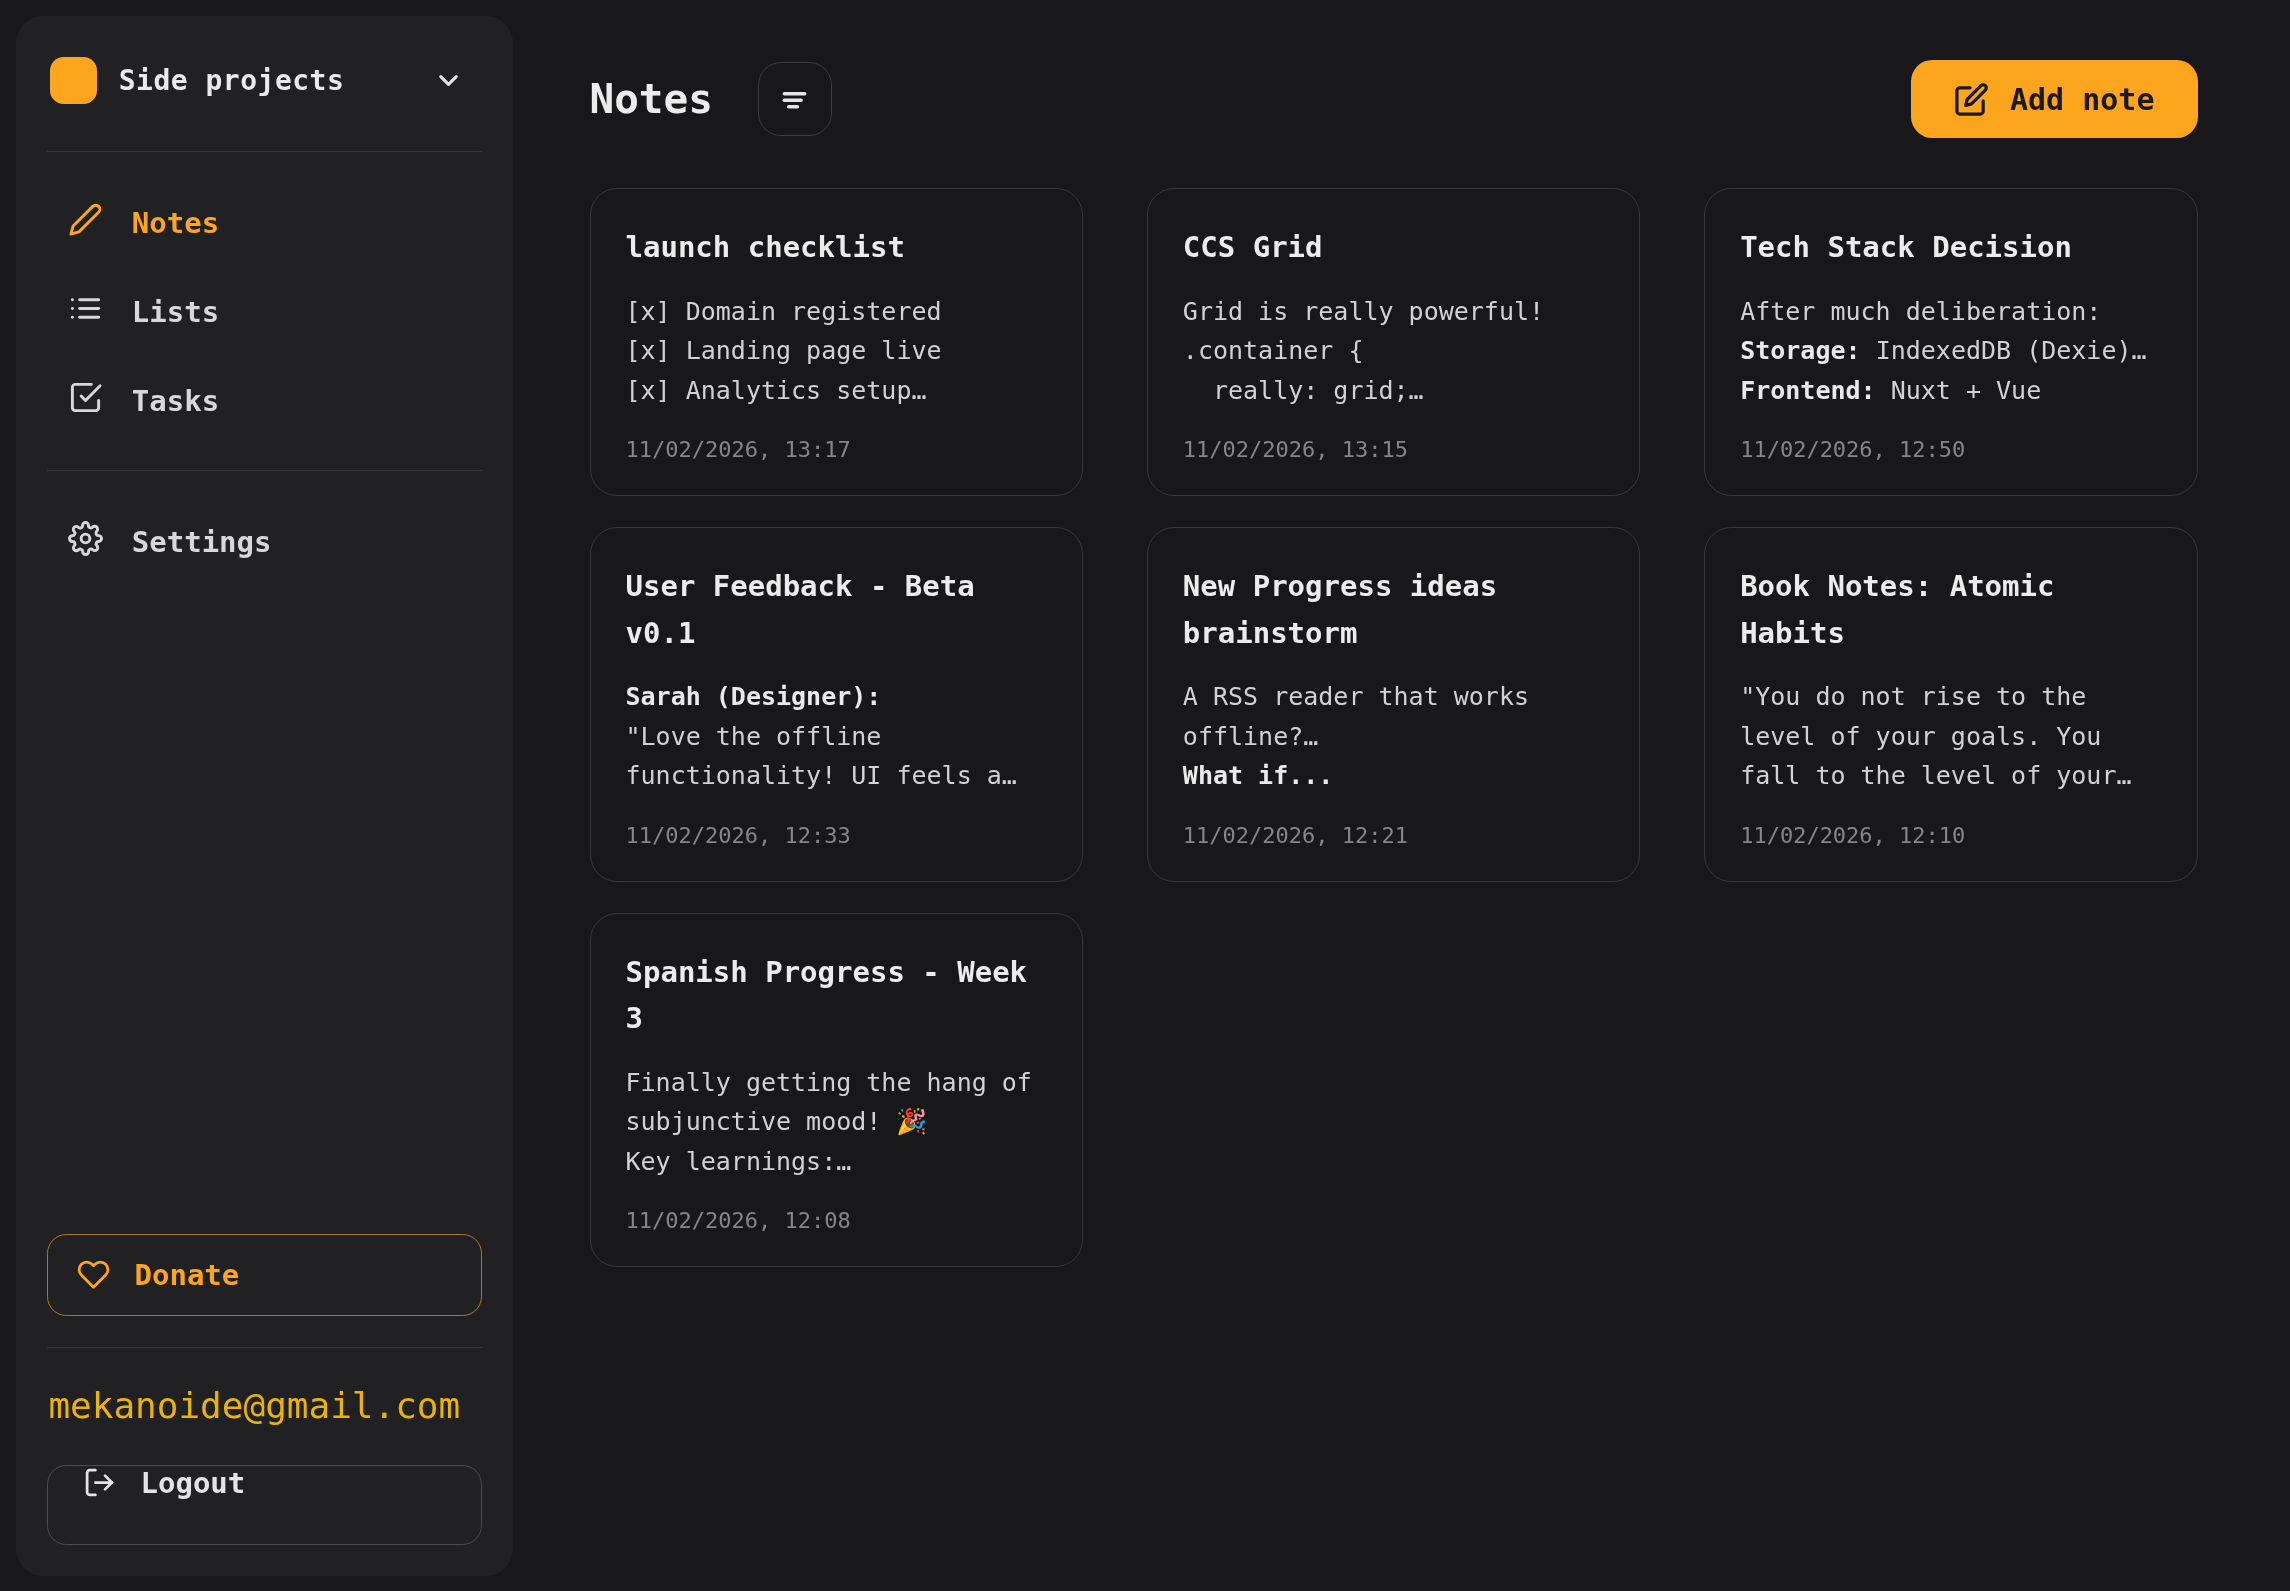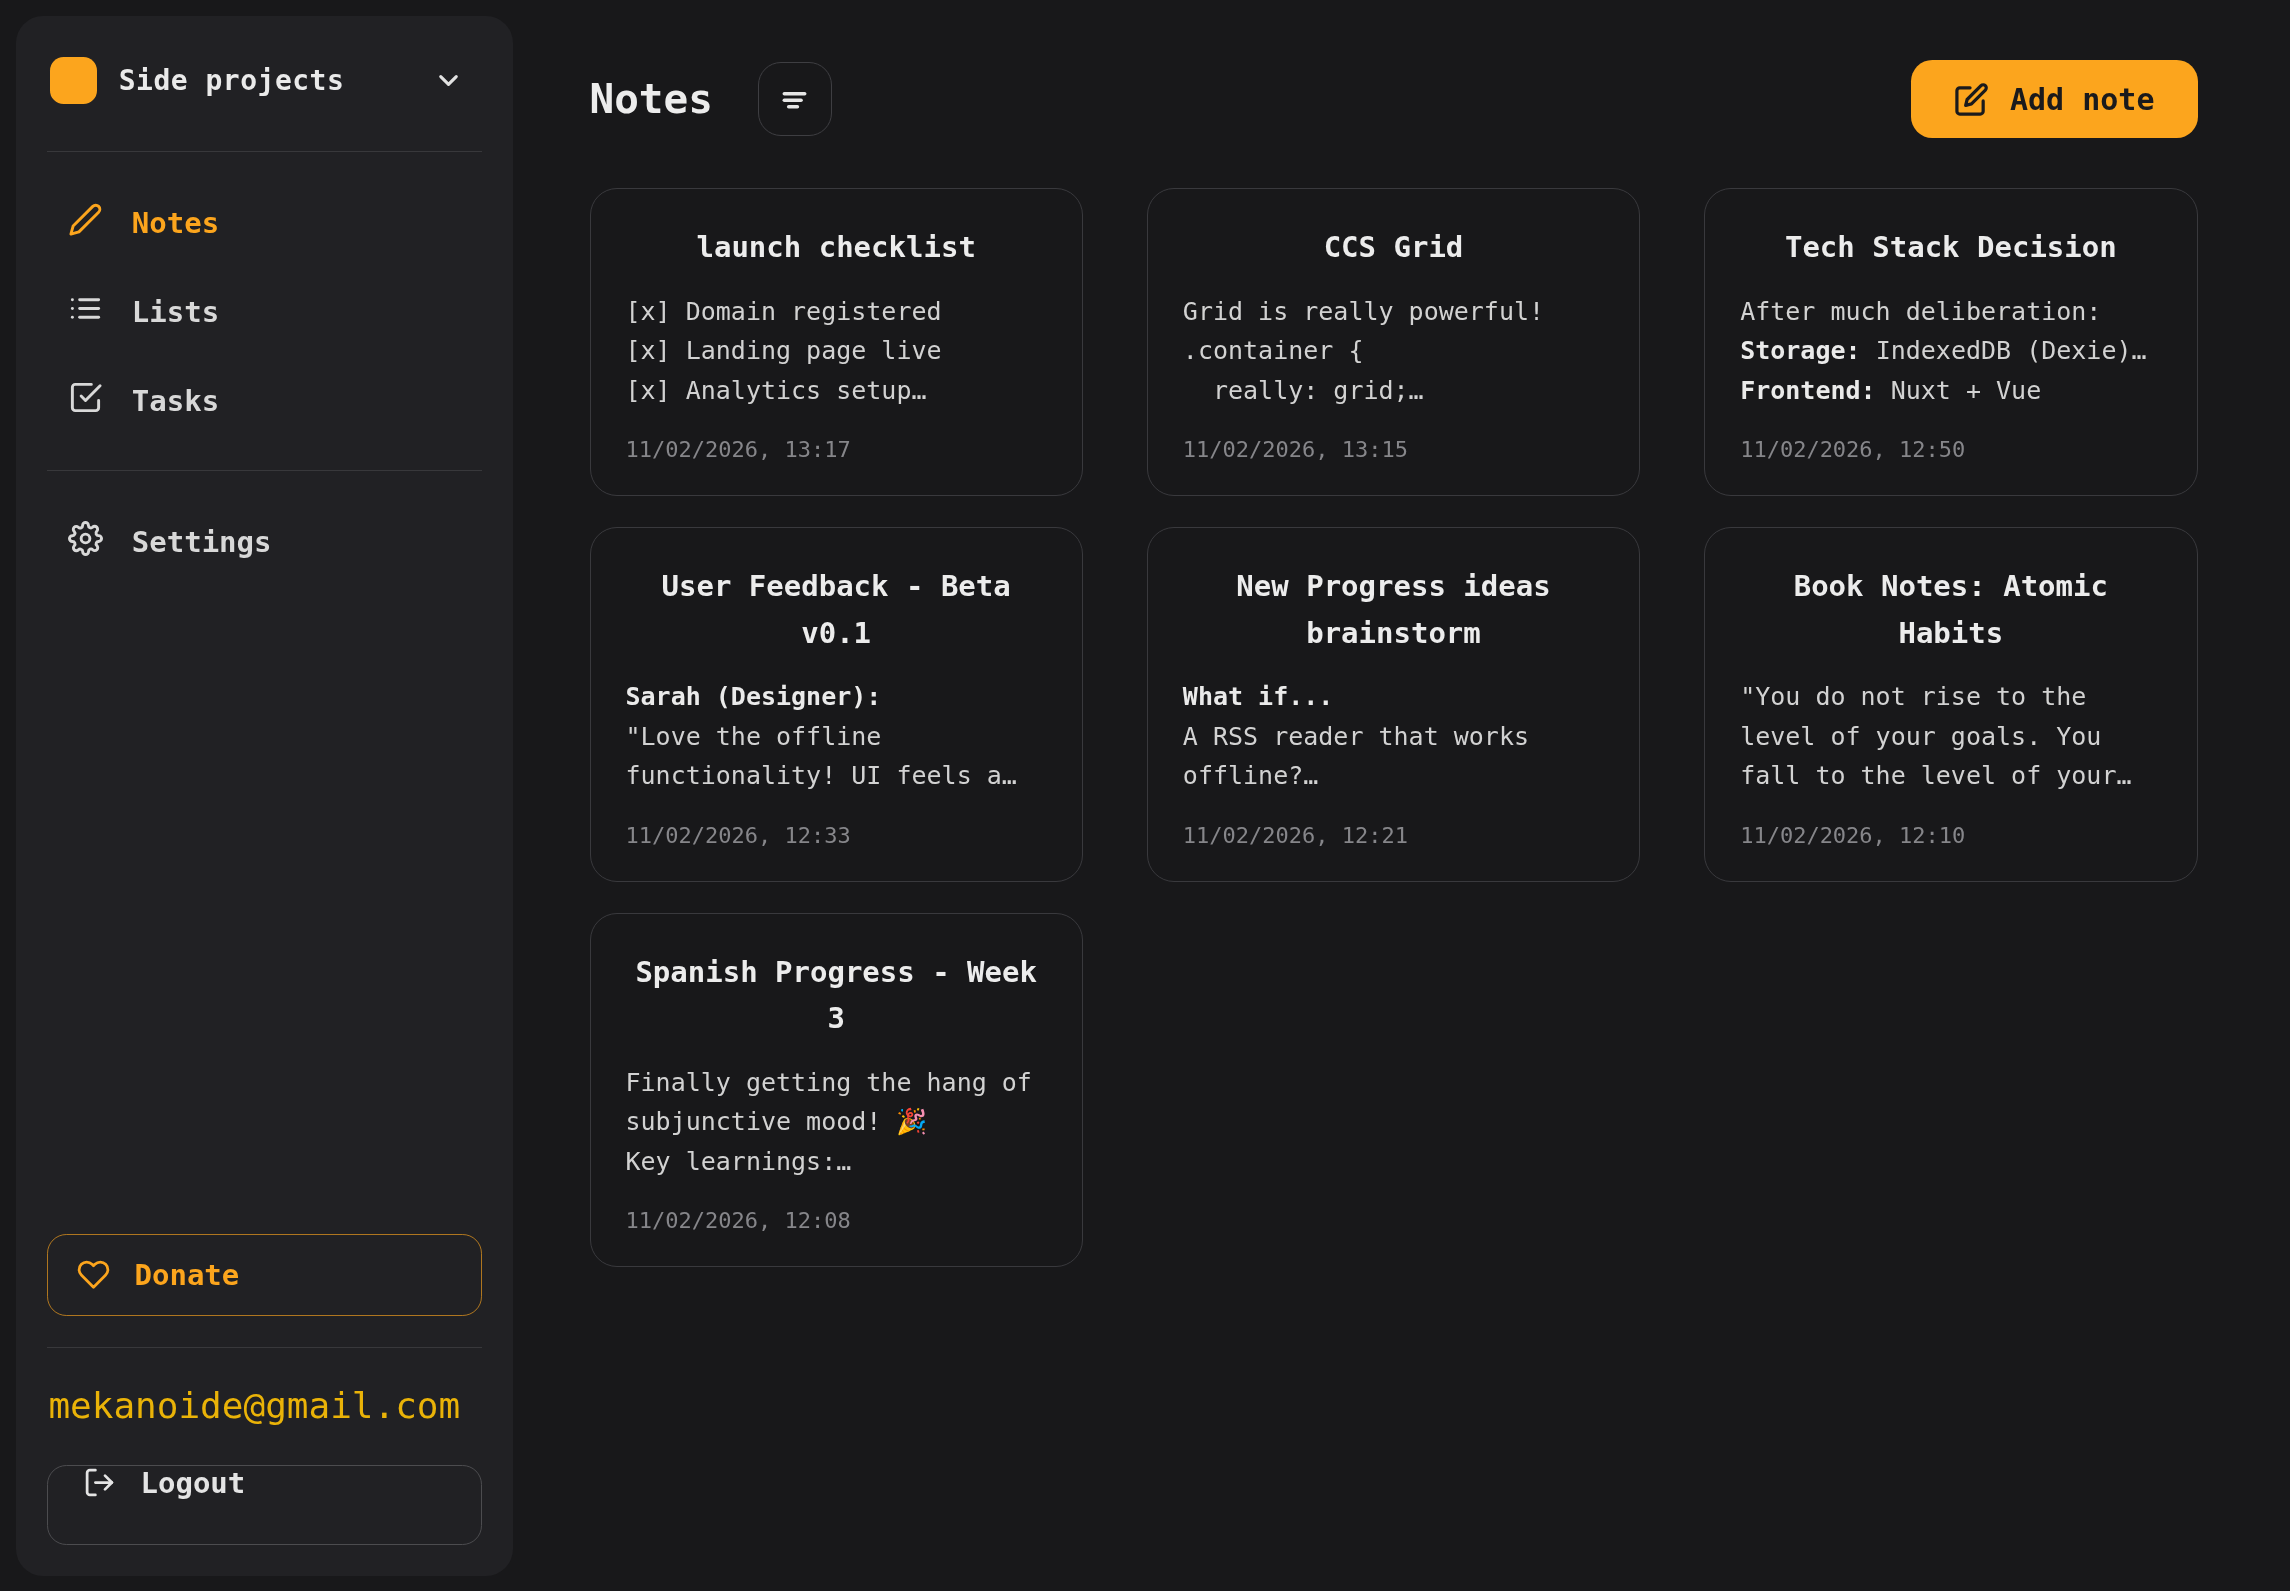--- a/index.html
+++ b/index.html
@@ -82,21 +82,21 @@
   .grid{
     margin-top:50px;
     display:grid;grid-template-columns:repeat(3,1fr);
     column-gap:64px;row-gap:31px;
     align-items:start;
   }
   .card{
     border:1.9px solid var(--card-border);border-radius:27px;
     padding:35px 35px 33px;cursor:pointer;background:transparent;
   }
-  .card-title{font-size:29px;font-weight:bold;color:var(--title);line-height:1.6;text-align:center;}
+  .card-title{font-size:29px;font-weight:bold;color:var(--title);line-height:1.6;}
   .card-body{margin-top:21.3px;font-size:25px;line-height:1.58;color:var(--text);}
   .card-body .line{white-space:pre-wrap;word-break:break-word;}
   .card-body .b{font-weight:bold;color:#eaeaea;}
   .card-date{margin-top:27px;font-size:22px;color:var(--muted);}
 </style>
 </head>
 <body>
 
 <div class="app">
 
@@ -246,22 +246,22 @@
         <div class="card-body">
             <div class="line"><span class="b">Sarah (Designer):</span></div>
             <div class="line"><span>"Love the offline functionality! UI feels a…</span></div>
           </div>
         <div class="card-date">11/02/2026, 12:33</div>
       </article>
 
       <article class="card">
         <div class="card-title">New Progress ideas brainstorm</div>
         <div class="card-body">
+            <div class="line"><span>A RSS reader that works offline?…</span></div>
             <div class="line"><span class="b">What if...</span></div>
-            <div class="line"><span>A RSS reader that works offline?…</span></div>
           </div>
         <div class="card-date">11/02/2026, 12:21</div>
       </article>
 
       <article class="card">
         <div class="card-title">Book Notes: Atomic Habits</div>
         <div class="card-body">
             <div class="line"><span>"You do not rise to the level of your goals. You fall to the level of your…</span></div>
           </div>
         <div class="card-date">11/02/2026, 12:10</div>

